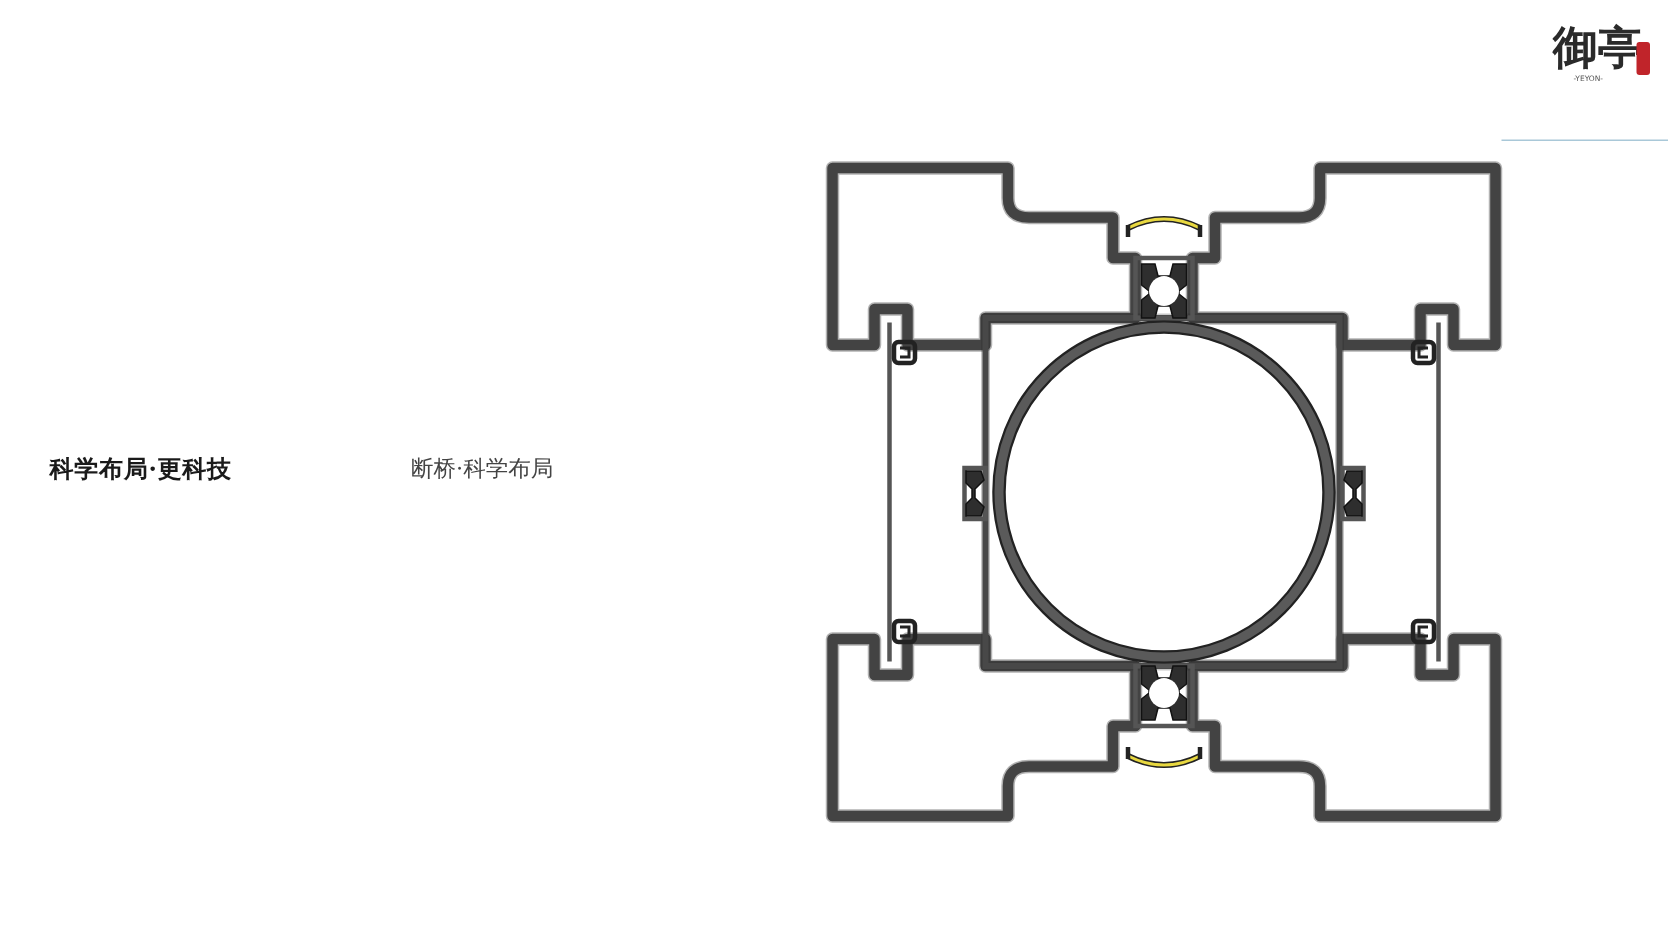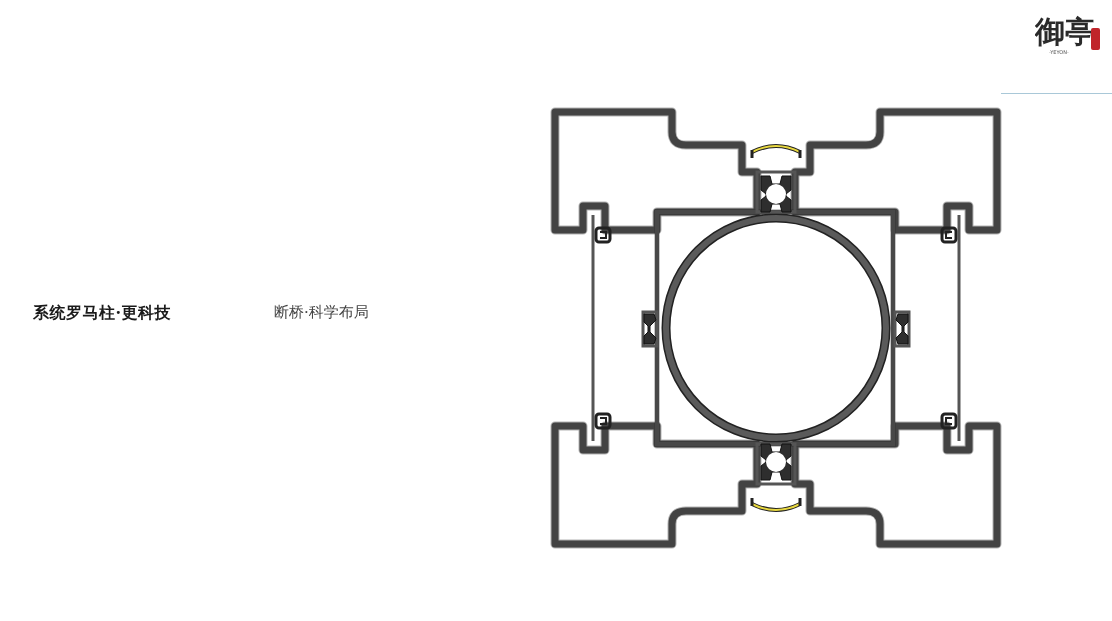--- a/index.html
+++ b/index.html
@@ -34,21 +34,21 @@
 <div class="logo">
   <svg width="70" height="56" viewBox="0 0 70 56">
     <text x="0" y="36" font-family="DejaVu Serif, serif" font-size="30" font-weight="bold" fill="#2a2a2a">御亭</text>
     <text x="14" y="48" font-family="DejaVu Sans, sans-serif" font-size="5" fill="#555">-YEYON-</text>
     <rect x="56" y="22" width="9" height="22" rx="2" fill="#c0242a"></rect>
   </svg>
 </div>
 
 <div class="divider"></div>
 
-<div class="title">系统罗马柱·更科技</div>
+<div class="title">科学布局·更科技</div>
 <div class="subtitle">断桥·科学布局</div>
 
 <div class="drawing">
   <svg width="472" height="460" viewBox="540 100 472 460">
     <defs>
 
       <g id="cornerBlock">
 
         <path d="M555,112 L672,112 L672,132 Q672,145 686,145 L742,145 L742,172 L757,172 L757,212
                  L657,212 L657,230 L605,230 L605,206 L583,206 L583,230 L555,230 Z" fill="none" stroke="#555555" stroke-width="7" stroke-linejoin="round"></path>

